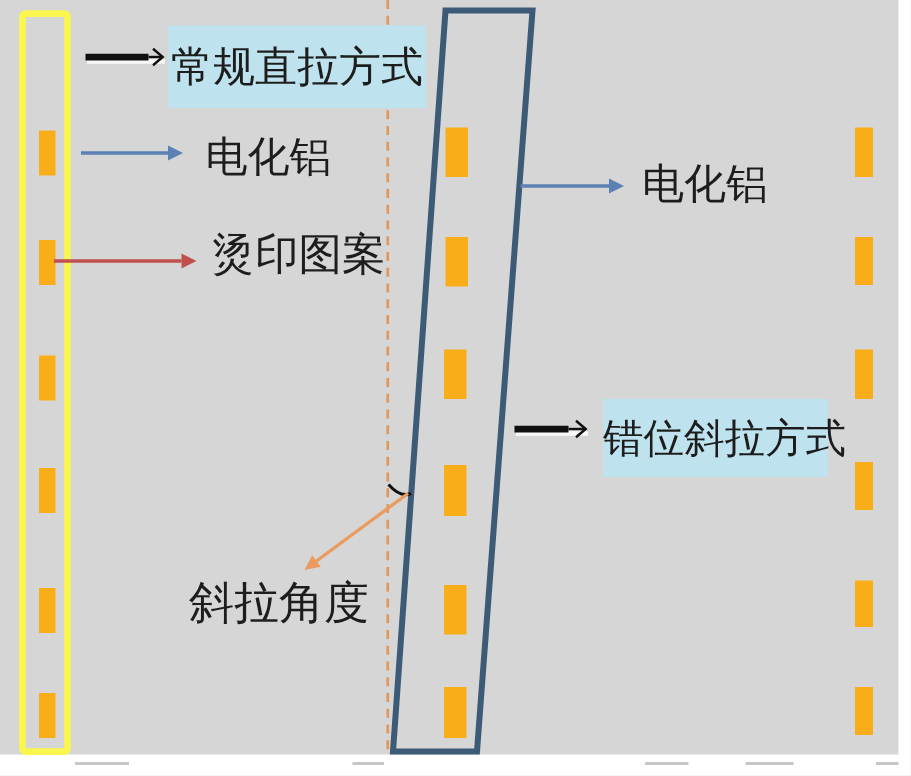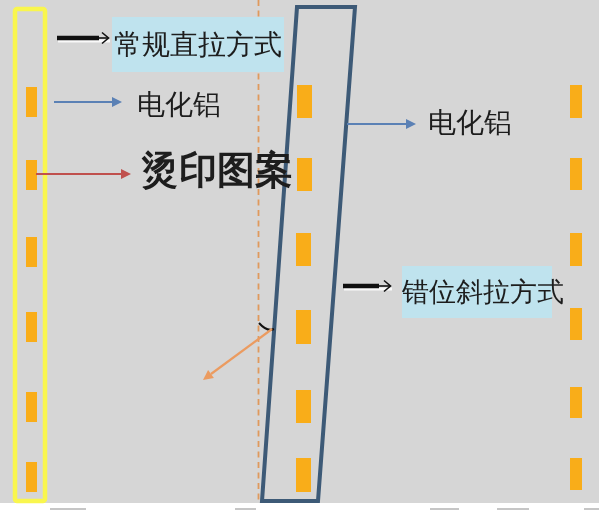--- a/index.html
+++ b/index.html
@@ -24,21 +24,21 @@
   .glow{stroke:#ffffff;opacity:.85;fill:none;}
   .arc{stroke:#111;fill:none;}
   .tick{stroke:#c6c6c6;}
 
   .lbl{position:absolute;color:var(--text,#1d1d1d);white-space:nowrap;
        font-weight:400;letter-spacing:0px;}
   .hl{background:var(--highlight,#bfe3ee);text-align:center;}
   #hl1{left:112px;top:17px;width:172px;height:55px;font-size:28px;line-height:55px;}
   #hl2{left:402px;top:266px;width:150px;height:52px;font-size:27px;line-height:52px;}
   #lbl-foil-left{left:137px;top:89px;font-size:28px;line-height:31px;}
-  #lbl-pattern{left:141px;top:154px;font-size:38px;line-height:33px;font-weight:bold;}
+  #lbl-pattern{left:141px;top:154px;font-size:29px;line-height:33px;}
   #lbl-foil-right{left:428px;top:107px;font-size:28px;line-height:31px;}
   #lbl-angle{left:126px;top:386px;font-size:30px;line-height:34px;}
 </style>
 </head>
 <body>
 
 <div class="stage">
 
   <svg width="607" height="517" viewBox="0 0 607 517">
 
@@ -125,13 +125,14 @@
   <div id="hl1" class="lbl hl">常规直拉方式</div>
 
   <div id="lbl-foil-left" class="lbl">电化铝</div>
 
   <div id="lbl-pattern" class="lbl">烫印图案</div>
 
   <div id="lbl-foil-right" class="lbl">电化铝</div>
 
   <div id="hl2" class="lbl hl">错位斜拉方式</div>
 
+  <div id="lbl-angle" class="lbl">斜拉角度</div>
 </div>
 
 </body></html>

